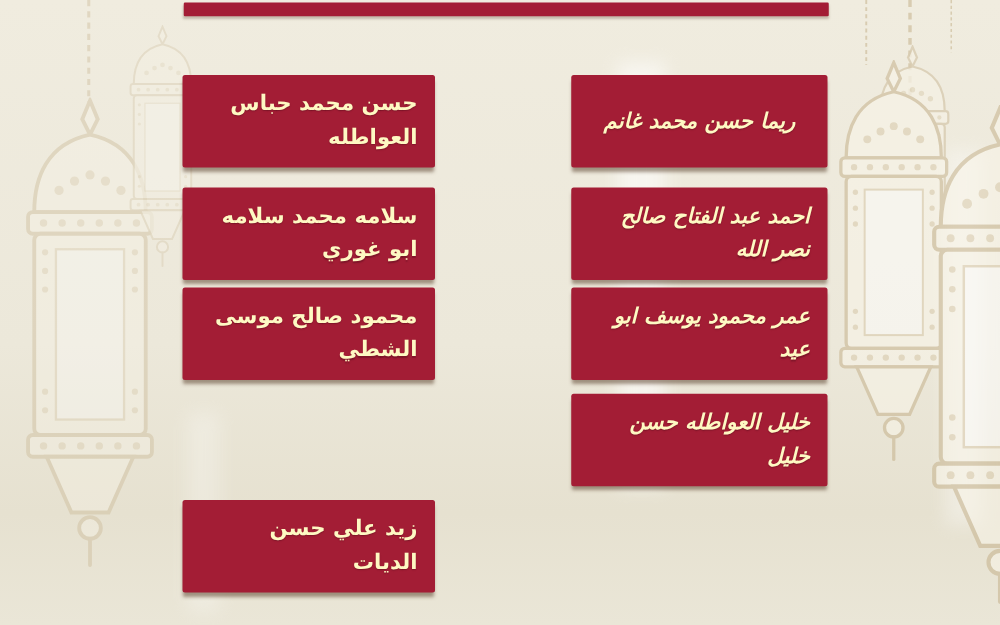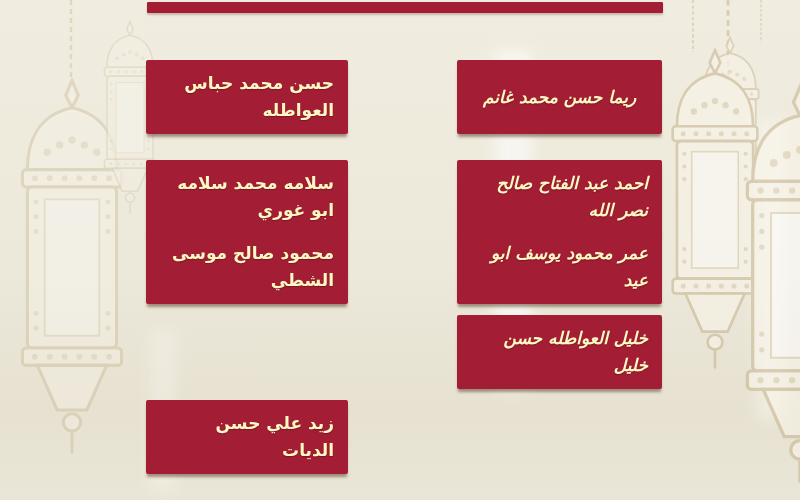--- a/index.html
+++ b/index.html
@@ -26,21 +26,21 @@
     background:#a31d35;border-radius:2px;
     color:#fef9c3;direction:rtl;
     display:flex;align-items:center;justify-content:center;
     font-size:17px;font-weight:bold;line-height:27px;
     padding:4px 14px;
     box-shadow:0 4px 3px -1px rgba(94,70,50,.55);
     text-shadow:0 1px 1px rgba(60,10,20,.35);
   }
   .cl{left:146px;}
   .cr{left:457px;width:205px;font-style:italic;}
-  .r0{top:60px}.r1{top:160px}.r2{top:230px}.r3{top:315px}.r4{top:400px}
+  .r0{top:60px}.r1{top:150px}.r2{top:230px}.r3{top:315px}.r4{top:400px}
 </style>
 </head>
 <body>
 
 <div class="poster">
 
   <div class="band minaret"></div>
   <div class="band right"></div>
   <div class="band left"></div>
 

